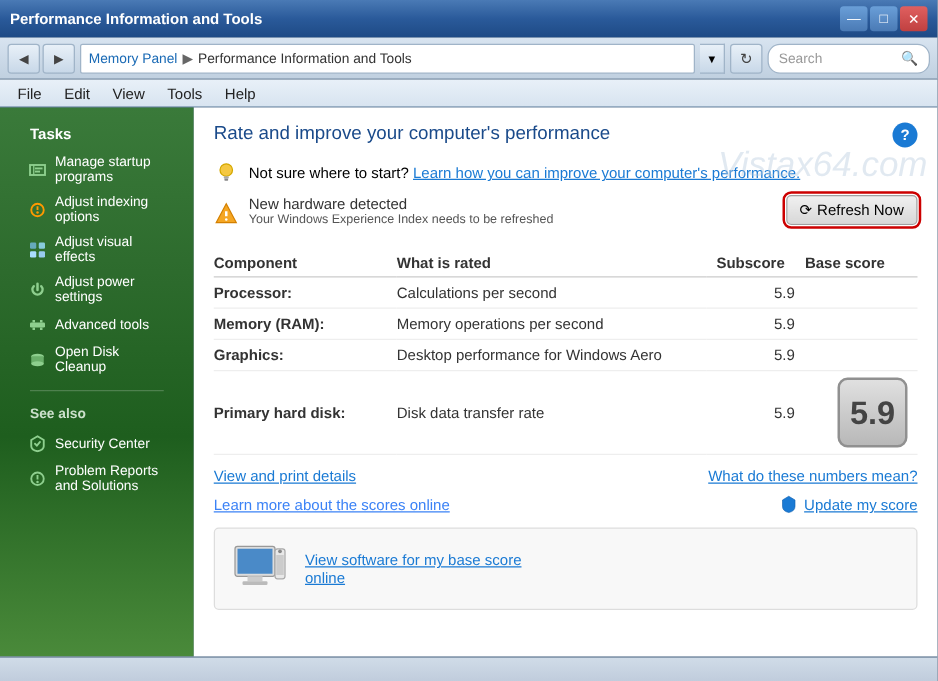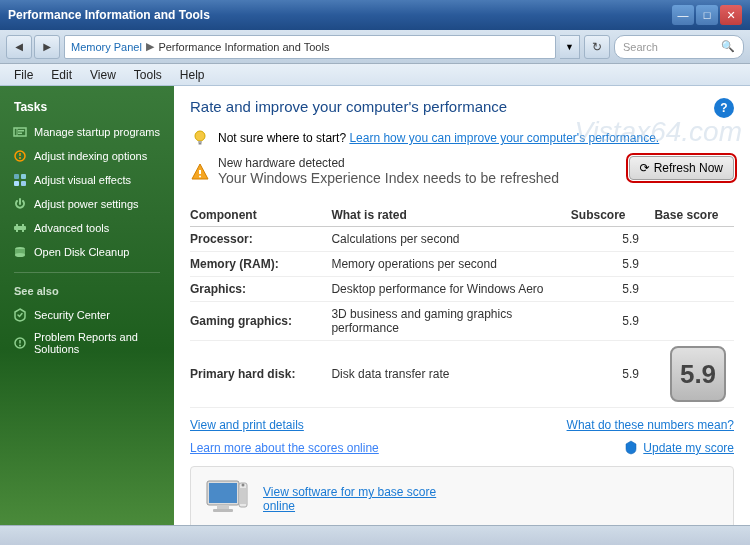--- a/index.html
+++ b/index.html
@@ -118,23 +118,23 @@
     }
 
     
     .main-layout {
       display: flex;
       height: calc(545px - 30px - 34px - 22px - 20px);
     }
 
     
     .sidebar {
-      width: 174px;
+      width: 155px;
       background: linear-gradient(to bottom, #3a7a3a 0%, #2d6b2d 30%, #1e5e1e 60%, #4a8a3a 100%);
-      padding: 10px 4px;
+      padding: 10px 14px;
       flex-shrink: 0;
     }
     .sidebar-section-title {
       color: white;
       font-weight: bold;
       font-size: 12px;
       padding: 4px 10px 6px 10px;
     }
     .sidebar-item {
       display: flex;
@@ -208,31 +208,31 @@
       font-size: 12px;
     }
     .bulb-icon {
       width: 20px; height: 20px;
       margin-right: 8px;
       flex-shrink: 0;
     }
     .link-text { color: #1a7ad4; cursor: pointer; text-decoration: underline; }
     .warning-row {
       display: flex;
-      align-items: center;
+      align-items: flex-end;
       margin-bottom: 8px;
       gap: 8px;
     }
     .warning-icon {
       width: 20px; height: 20px;
       flex-shrink: 0;
       margin-top: 2px;
     }
     .warning-title { font-weight: normal; color: #333; }
-    .warning-sub { color: #555; font-size: 14px; }
+    .warning-sub { color: #555; font-size: 10px; }
     .refresh-btn {
       background: linear-gradient(to bottom, #f0f0f0, #d8d8d8);
       border: 1px solid #a0a0a0;
       border-radius: 4px;
       padding: 4px 10px;
       font-size: 12px;
       cursor: pointer;
       display: flex;
       align-items: center;
       gap: 4px;
@@ -249,22 +249,22 @@
       margin-bottom: 10px;
     }
     .scores-table th {
       text-align: left;
       font-weight: bold;
       font-size: 12px;
       color: #333;
       border-bottom: 1px solid #ccc;
       padding: 4px 8px 4px 0;
     }
-    .scores-table th.subscore { text-align: left; margin-top: 12px; }
-    .scores-table th.basescore { text-align: center; margin-top: 27px; }
+    .scores-table th.subscore { text-align: center; margin-top: 12px; }
+    .scores-table th.basescore { text-align: left; margin-top: 27px; }
     .scores-table td {
       padding: 5px 8px 5px 0;
       font-size: 12px;
       color: #333;
       vertical-align: middle;
       border-bottom: 1px solid #eee;
     }
     .scores-table td.component { font-weight: bold; width: 130px; }
     .scores-table td.what-rated { width: 220px; }
     .scores-table td.subscore { text-align: right; width: 70px; }
@@ -525,26 +525,20 @@
             <td class="subscore">5.9</td>
             <td class="basescore"></td>
           </tr>
           <tr>
             <td class="component">Graphics:</td>
             <td class="what-rated">Desktop performance for Windows Aero</td>
             <td class="subscore">5.9</td>
             <td class="basescore"></td>
           </tr>
           <tr>
-            <td class="component">Gaming graphics:</td>
-            <td class="what-rated">3D business and gaming graphics performance</td>
-            <td class="subscore">5.9</td>
-            <td class="basescore"></td>
-          </tr>
-          <tr>
             <td class="component">Primary hard disk:</td>
             <td class="what-rated">Disk data transfer rate</td>
             <td class="subscore">5.9</td>
             <td class="basescore">
               <div style="background: linear-gradient(rgb(224, 224, 224), rgb(184, 184, 184)); border: 2px solid rgb(144, 144, 144); border-radius: 8px; width: 56px; height: 56px; display: flex; align-items: center; justify-content: center; font-size: 26px; font-weight: bold; color: rgb(68, 68, 68); margin-left: auto;">5.9</div>
             </td>
           </tr>
         </tbody>
     </table>
 

